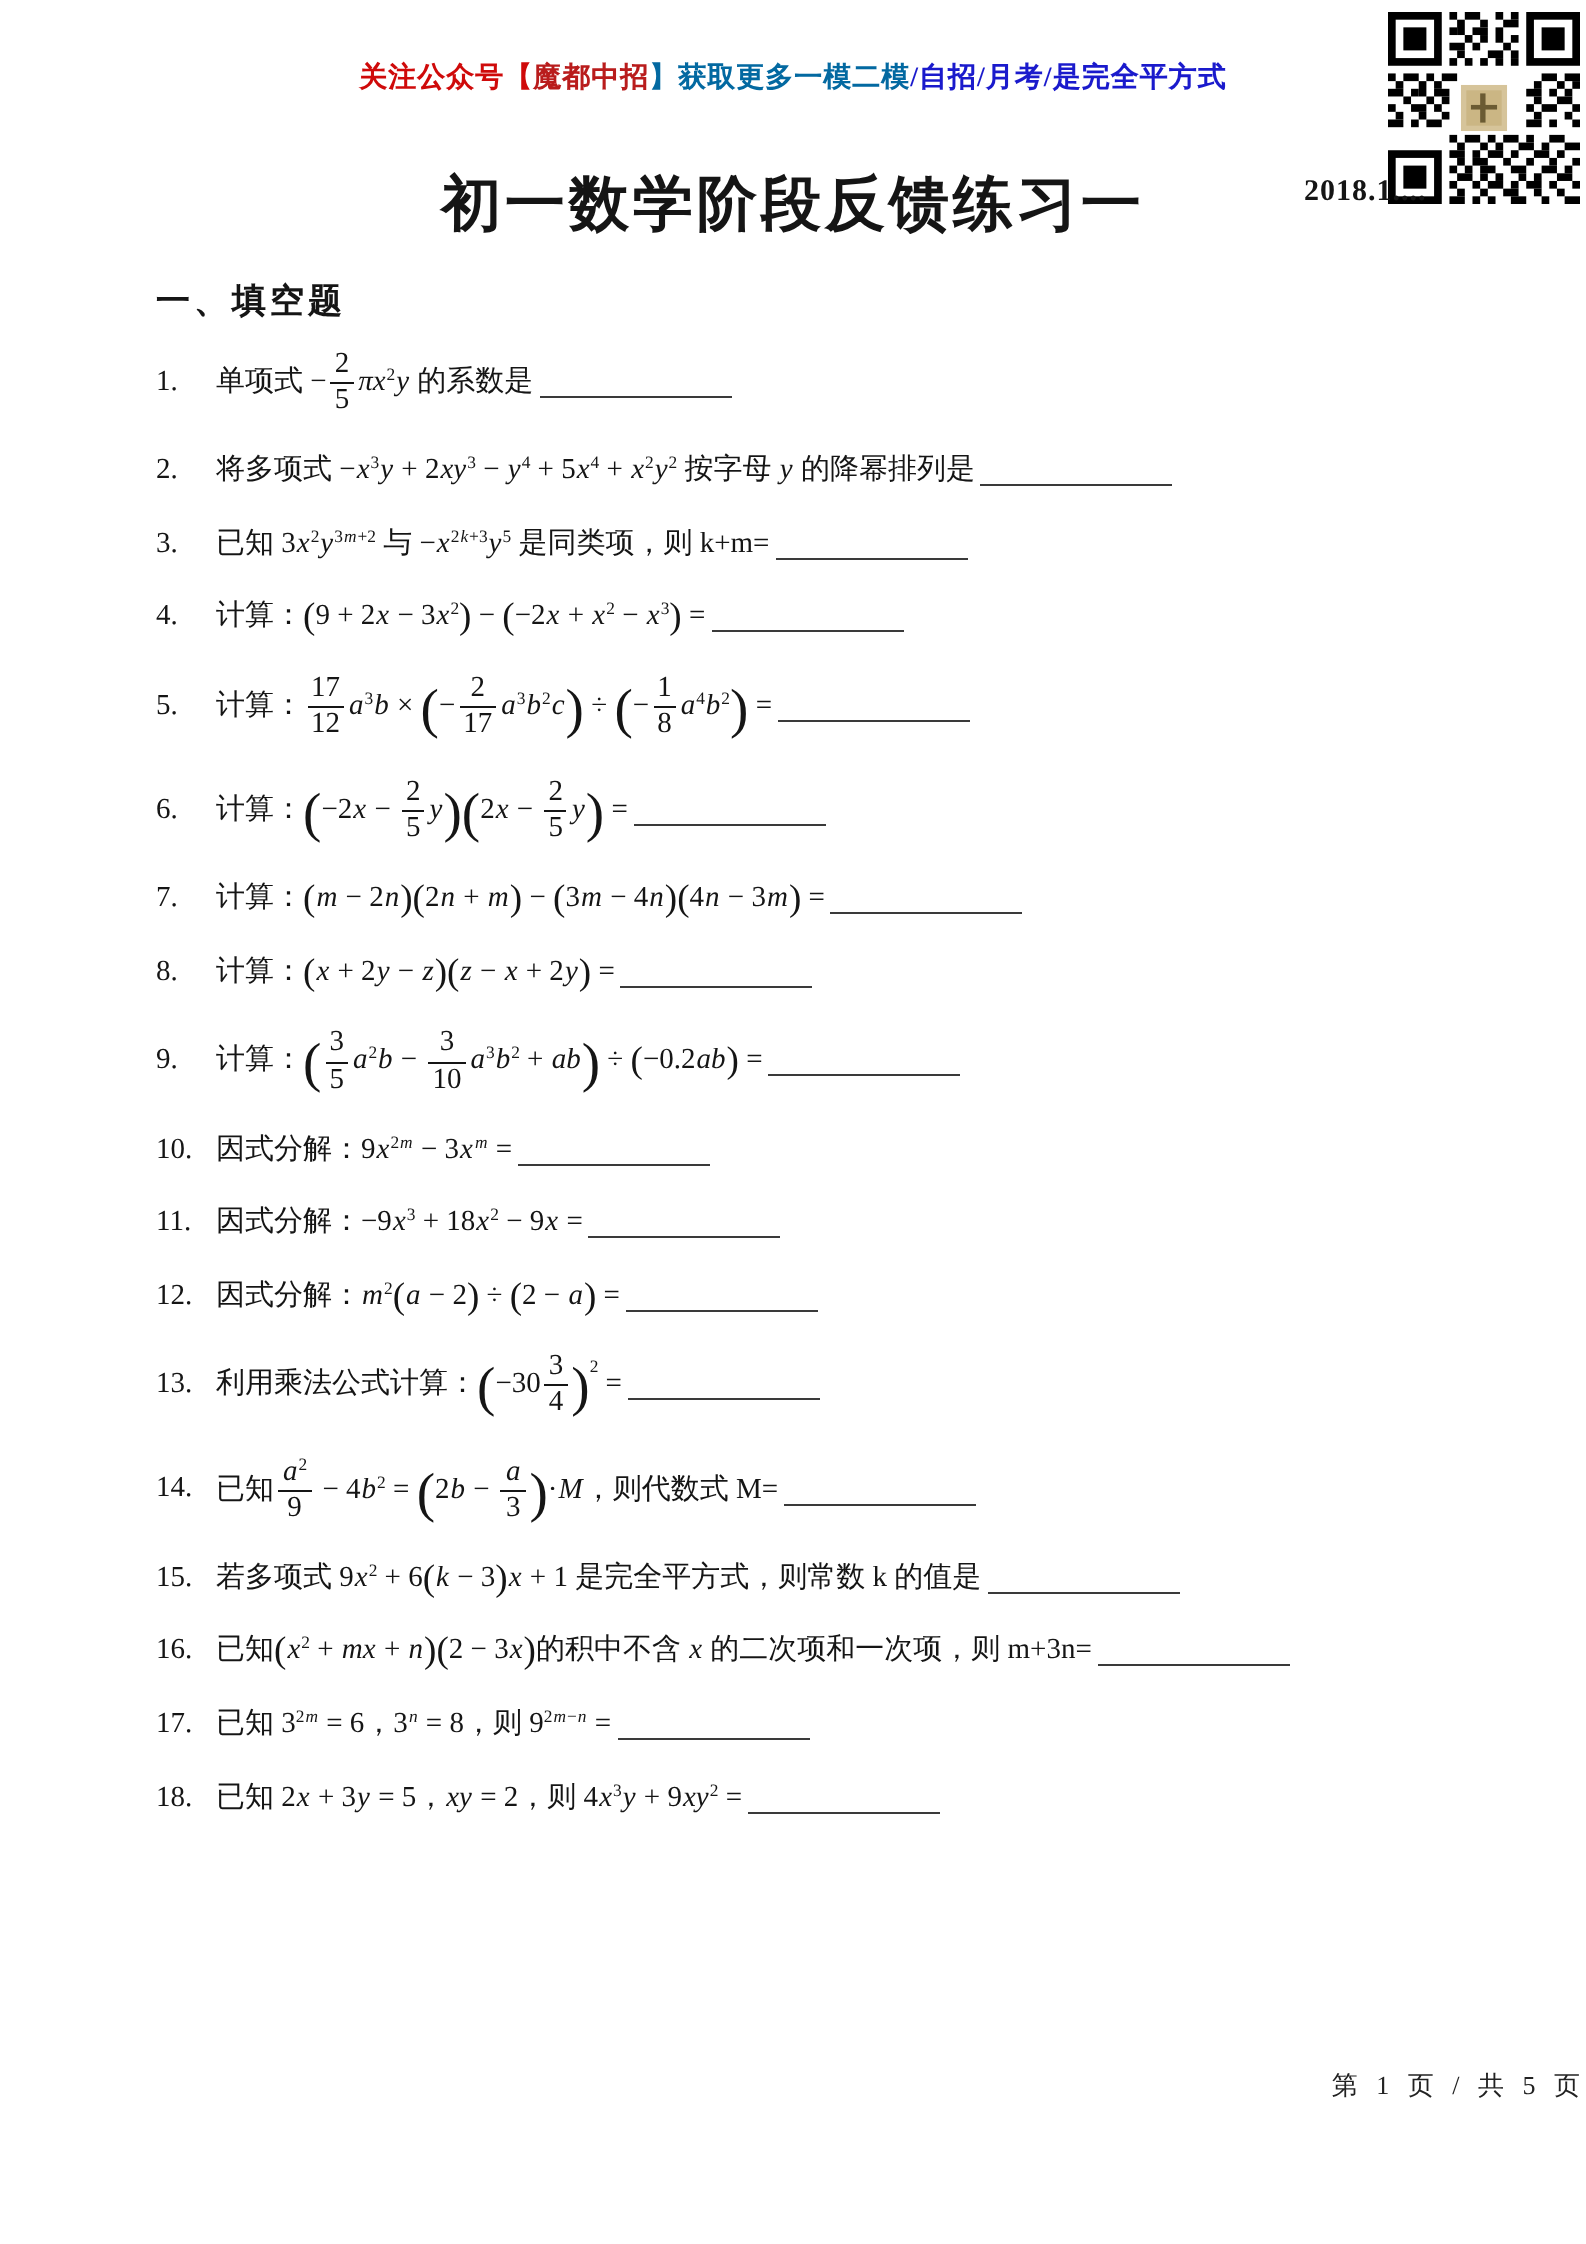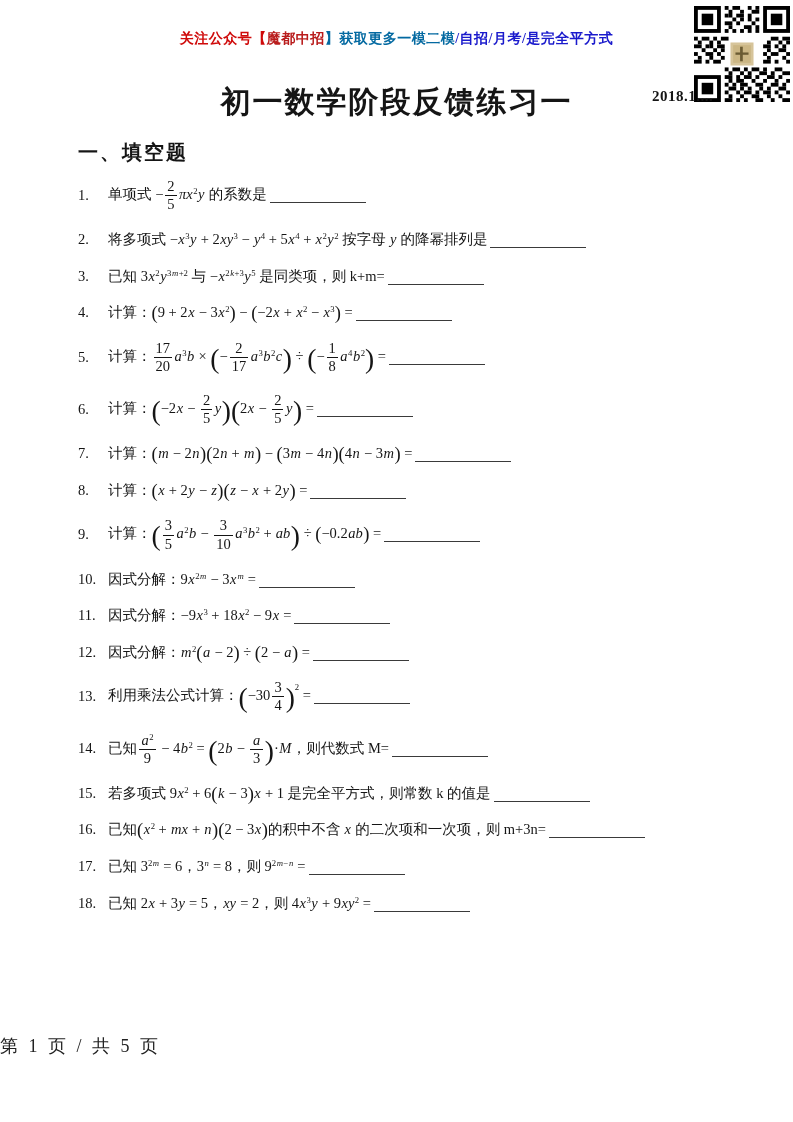--- a/index.html
+++ b/index.html
@@ -16,21 +16,21 @@
   .qr{position:absolute;top:6px;right:2px;width:98px;height:96px;}
   
   .date{position:absolute;top:88px;left:652px;font-weight:bold;font-size:15px;letter-spacing:.5px;}
   
   .title{
     position:absolute;top:82px;left:0;width:100%;text-align:center;
     font-size:30px;font-weight:bold;letter-spacing:2px;
   }
   
   .content{position:absolute;top:139px;left:78px;width:668px;}
-  .section{font-size:20px;font-weight:bold;letter-spacing:2px;margin:0 0 12px 0;}
+  .section{font-size:17px;font-weight:bold;letter-spacing:2px;margin:0 0 12px 0;}
   ol.problems{list-style:none;margin:0;padding:0;}
   ol.problems li{
     display:flex;align-items:center;margin-bottom:17px;
     font-size:14.5px;line-height:1.35;
   }
   .pnum{flex:none;min-width:26px;margin-right:4px;}
   .pbody{flex:1;}
   
   .pbody i{font-family:"Liberation Serif", serif;font-style:italic;padding:0 .5px;}
   .pbody sup{font-size:60%;line-height:0;vertical-align:.55em;}
@@ -42,22 +42,22 @@
   .f .n{border-bottom:1px solid #151515;padding:0 2px;display:block;}
   .f .d{padding:0 2px;display:block;}
   .p{font-size:190%;font-weight:400;line-height:0;vertical-align:-.24em;font-style:normal;}
   .p2{font-size:128%;font-weight:400;line-height:0;vertical-align:-.1em;font-style:normal;}
   .bl{
     display:inline-block;width:96px;height:2px;border-bottom:1.4px solid #3a3a3a;
     vertical-align:-4px;margin-left:3px;
   }
   
   .footer{
-    position:absolute;top:1034px;left:0;width:100%;text-align:left;
-    font-size:18px;letter-spacing:3px;color:#222;
+    position:absolute;top:1034px;left:0;width:100%;text-align:right;
+    font-size:13px;letter-spacing:3px;color:#222;
   }
 </style>
 </head>
 <body>
 
 <div class="page">
 
   <div class="promo"><span style="color: rgb(207, 10, 10);">关注公众号【</span><span style="color: #b91c1c;">魔都中招</span><span style="color: #0369a1;">】获取更多一模二模</span><span style="color: rgb(26, 26, 204);">/自招/月考/是完全平方式</span></div>
 
   <svg class="qr" viewBox="0 0 25 25" xmlns="http://www.w3.org/2000/svg">
@@ -225,21 +225,21 @@
     <span class="pbody">已知 3<i>x</i><sup>2</sup><i>y</i><sup>3<i>m</i>+2</sup> 与 −<i>x</i><sup>2<i>k</i>+3</sup><i>y</i><sup>5</sup> 是同类项，则 k+m=<span class="bl"></span></span>
   </li>
         <li>
     <span class="pnum">4.</span>
     <span class="pbody">计算：<span class="p2">(</span>9 + 2<i>x</i> − 3<i>x</i><sup>2</sup><span class="p2">)</span> − <span class="p2">(</span>−2<i>x</i> + <i>x</i><sup>2</sup> − <i>x</i><sup>3</sup><span class="p2">)</span> =<span class="bl"></span></span>
   </li>
         <li>
     <span class="pnum">5.</span>
     <span class="pbody">计算：<span class="f">
               <span class="n">17</span>
-              <span class="d">20</span>
+              <span class="d">12</span>
             </span><i>a</i><sup>3</sup><i>b</i> × <span class="p">(</span>−<span class="f">
               <span class="n">2</span>
               <span class="d">17</span>
             </span><i>a</i><sup>3</sup><i>b</i><sup>2</sup><i>c</i><span class="p">)</span> ÷ <span class="p">(</span>−<span class="f">
               <span class="n">1</span>
               <span class="d">8</span>
             </span><i>a</i><sup>4</sup><i>b</i><sup>2</sup><span class="p">)</span> =<span class="bl"></span></span>
   </li>
         <li>
     <span class="pnum">6.</span>

